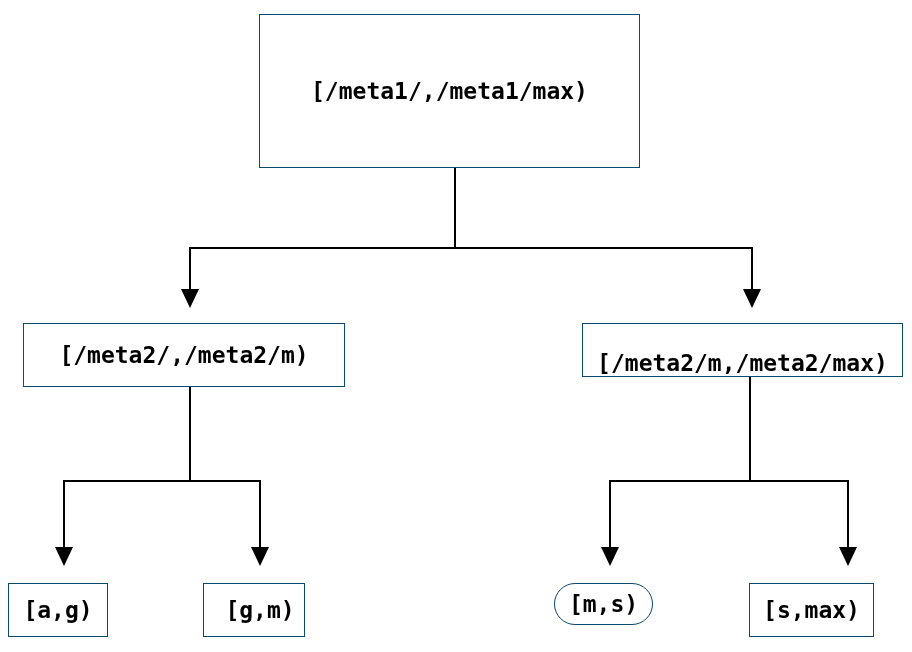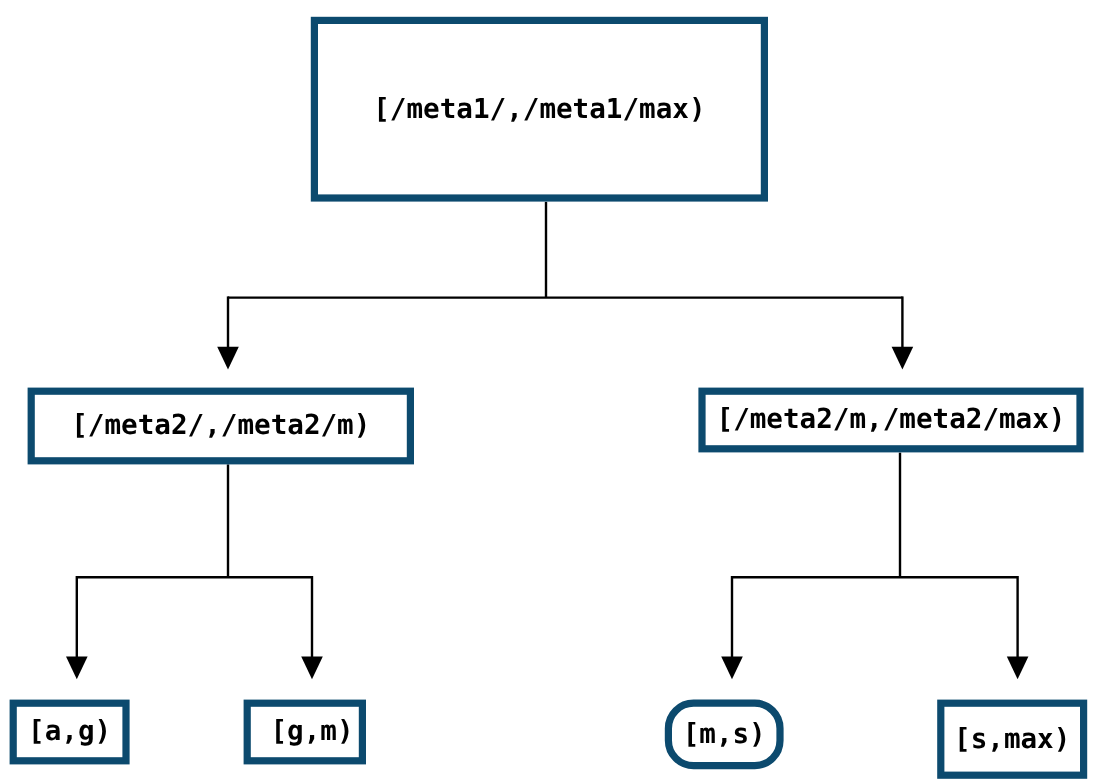--- a/index.html
+++ b/index.html
@@ -16,38 +16,38 @@
   }
   .edges {
     position: absolute;
     left: 0;
     top: 0;
     pointer-events: none;
   }
   .node {
     position: absolute;
     box-sizing: border-box;
-    border: 6px solid #0c4a6e;
+    border: 1px solid #0c4a6e;
     background: #ffffff;
     display: flex;
     align-items: center;
     justify-content: center;
     font-family: "DejaVu Sans Mono", monospace;
     font-weight: bold;
     font-size: 23px;
     color: #000000;
     white-space: nowrap;
   }
   .n-root    { left: 259px; top: 14px;  width: 381px; height: 154px; }
   .n-left    { left: 23px;  top: 323px; width: 322px; height: 64px; }
-  .n-right   { left: 582px; top: 323px; width: 321px; height: 54px; }
+  .n-right   { left: 582px; top: 323px; width: 321px; height: 54px; align-items: flex-end; }
   .n-leaf-ag { left: 8px;   top: 583px; width: 100px; height: 54px; justify-content: center; }
   .n-leaf-gm { left: 203px; top: 583px; width: 102px; height: 54px; padding-left: 12px; }
-  .n-leaf-ms { left: 554px; top: 583px; width: 99px;  height: 58px; border-radius: 24px; }
-  .n-leaf-sm { left: 749px; top: 583px; width: 125px; height: 66px; margin-left: 32px; }
+  .n-leaf-ms { left: 554px; top: 583px; width: 99px;  height: 42px; border-radius: 24px; }
+  .n-leaf-sm { left: 749px; top: 583px; width: 125px; height: 54px; }
 </style>
 </head>
 <body>
 
 <div class="canvas">
 
   <svg class="edges" width="912" height="652" viewBox="0 0 912 652">
 
     <g fill="none" stroke-width="2">
       <path d="M455,168 V248" stroke="#000000"></path>

